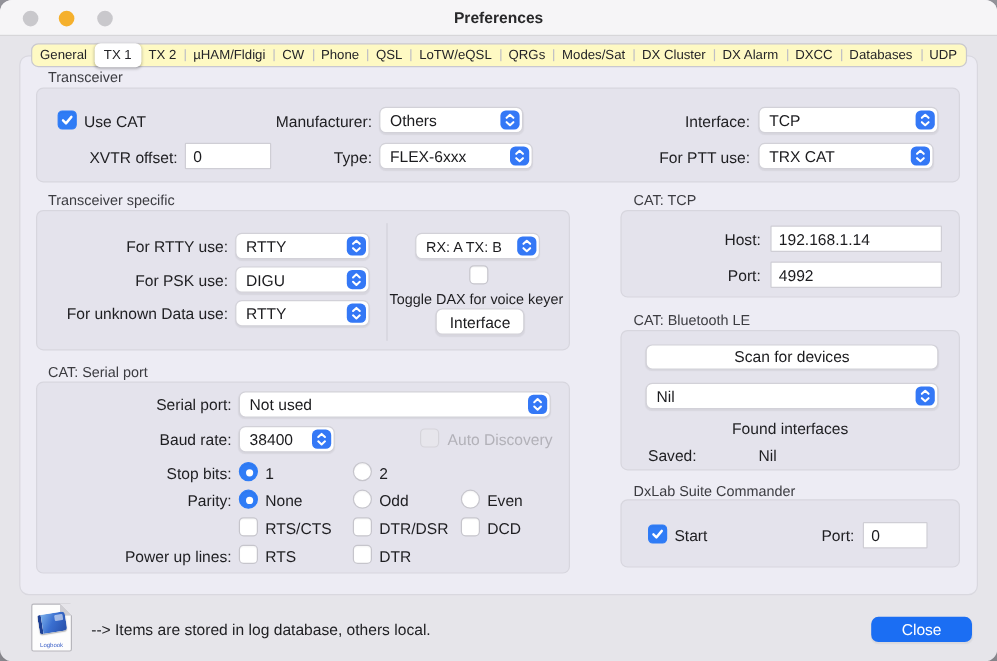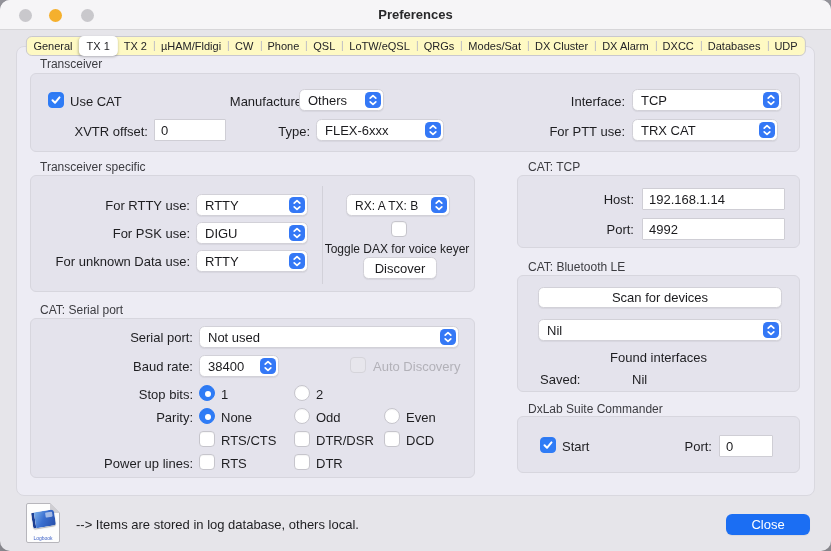--- a/index.html
+++ b/index.html
@@ -126,21 +126,21 @@
   <div class="gbox" style="left:30px; top:73px; width:770px; height:79px;"></div>
 
   <span class="chk on" style="left:48px; top:92px;">
     <svg width="12" height="12" viewBox="0 0 12 12">
         <path d="M2.5 6.3 L5 8.8 L9.5 3.4" stroke="#fff" stroke-width="2" fill="none" stroke-linecap="round" stroke-linejoin="round"></path>
       </svg>
   </span>
   <div class="lbl" style="left:70px; top:94px;">Use CAT</div>
 
   <div class="lbl r" style="left:212px; top:94px; width:98px;">Manufacturer:</div>
-  <div class="select" style="left:299px; top:89px; width:85px;padding-left:15px;">
+  <div class="select" style="left:316px; top:89px; width:120px;padding-left:15px;">
     <span class="sel-txt">Others</span>
     <span class="stepper">
         <svg width="10" height="14" viewBox="0 0 10 14">
           <path d="M2.2 5.2 L5 2.6 L7.8 5.2" stroke="#fff" stroke-width="1.7" fill="none" stroke-linecap="round" stroke-linejoin="round"></path>
           <path d="M2.2 8.8 L5 11.4 L7.8 8.8" stroke="#fff" stroke-width="1.7" fill="none" stroke-linecap="round" stroke-linejoin="round"></path>
         </svg>
       </span>
   </div>
 
   <div class="lbl r" style="left:520px; top:94px; width:105px;">Interface:</div>
@@ -225,21 +225,21 @@
           <path d="M2.2 8.8 L5 11.4 L7.8 8.8" stroke="#fff" stroke-width="1.7" fill="none" stroke-linecap="round" stroke-linejoin="round"></path>
         </svg>
       </span>
   </div>
 
   <span class="chk off" style="left:391px; top:221px;">
     
   </span>
   <div class="lbl c" style="left:318px; top:241px; width:158px; font-size:12px;">Toggle DAX for voice keyer</div>
 
-  <div class="btn" style="left:363px; top:257px; width:74px;">Discover</div>
+  <div class="btn" style="left:363px; top:257px; width:74px;">Interface</div>
 
   <div class="gtitle" style="left:528px; top:160px;">CAT: TCP</div>
   <div class="gbox" style="left:517px; top:175px; width:283px; height:73px;"></div>
 
   <div class="lbl r" style="left:534px; top:192px; width:100px;">Host:</div>
   <input class="field" style="left: 642px; top: 188px; width: 143px;" value="192.168.1.14">
 
   <div class="lbl r" style="left:534px; top:222px; width:100px;">Port:</div>
   <input class="field" style="left: 642px; top: 218px; width: 143px;" value="4992">
 

